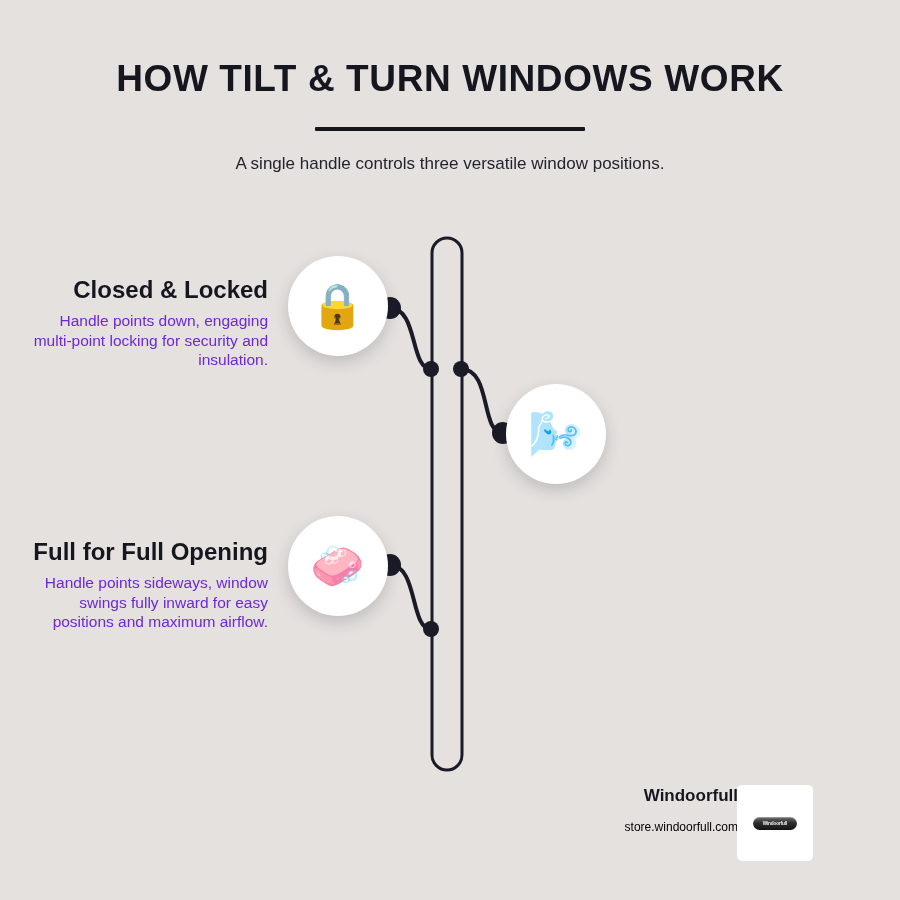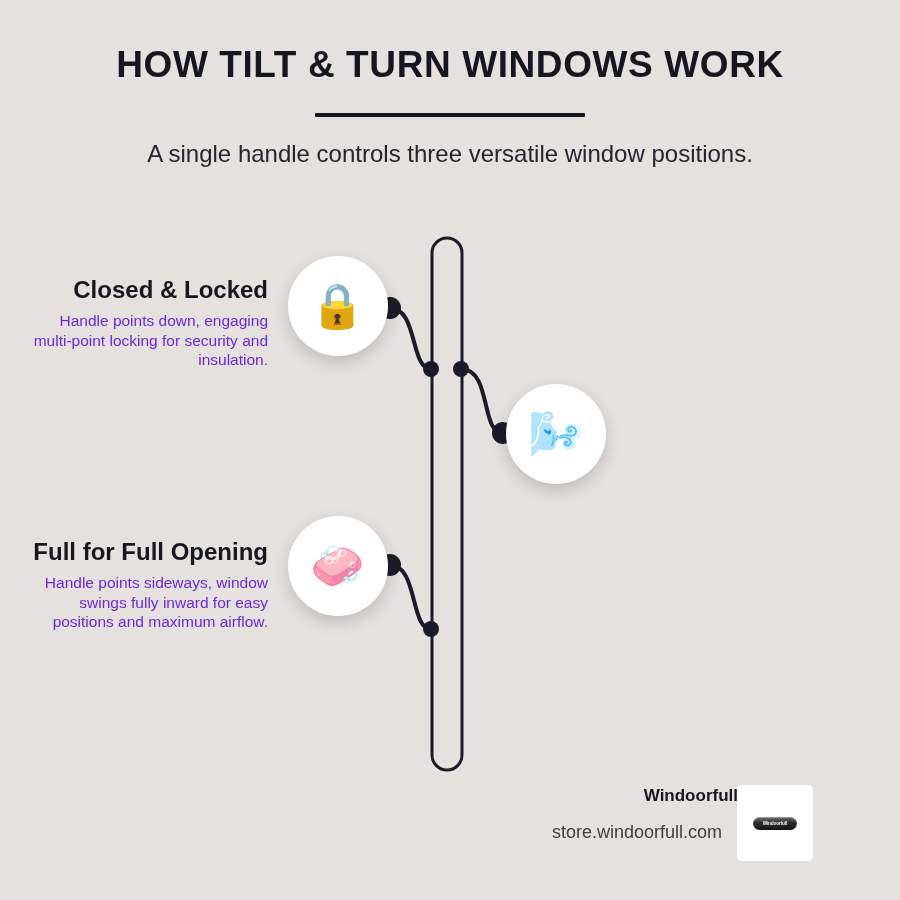--- a/index.html
+++ b/index.html
@@ -19,21 +19,21 @@
   .canvas {
     position: absolute;
     inset: 0;
     width: 900px;
     height: 900px;
   }
 
   
   .header {
     position: absolute;
-    top: 44px;
+    top: 58px;
     left: 0;
     width: 900px;
     text-align: center;
   }
   .title {
     font-size: 37px;
     font-weight: bold;
     letter-spacing: 0.6px;
     color: #16161f;
     margin: 0;
@@ -41,21 +41,21 @@
     white-space: nowrap;
   }
   .divider {
     width: 270px;
     height: 4px;
     background: #16161f;
     margin: 26px auto 0 auto;
     border-radius: 1px;
   }
   .subtitle {
-    font-size: 24px;
+    font-size: 17px;
     font-weight: 400;
     color: #24242e;
     margin: 22px 0 0 0;
     line-height: 1.25;
     white-space: nowrap;
   }
 
   
   .connector {
     position: absolute;
@@ -125,24 +125,24 @@
     width: 380px;
   }
   .brand {
     font-size: 17px;
     font-weight: bold;
     color: #16161f;
     margin: 0 0 14px 0;
     line-height: 1.2;
   }
   .site {
-    font-size: 18px;
+    font-size: 12px;
     font-weight: 400;
-    color: #404040;
-    margin: 16px;
+    color: #000000;
+    margin: 0;
     line-height: 1.2;
   }
   .logo-card {
     position: absolute;
     left: 737px;
     top: -1px;
     width: 76px;
     height: 76px;
     background: #ffffff;
     border-radius: 5px;

